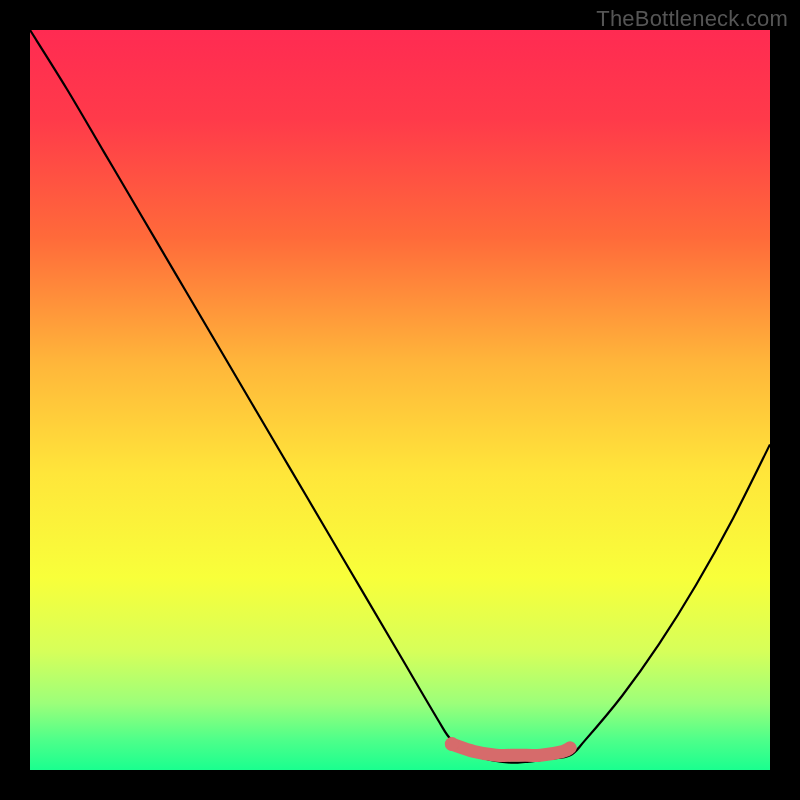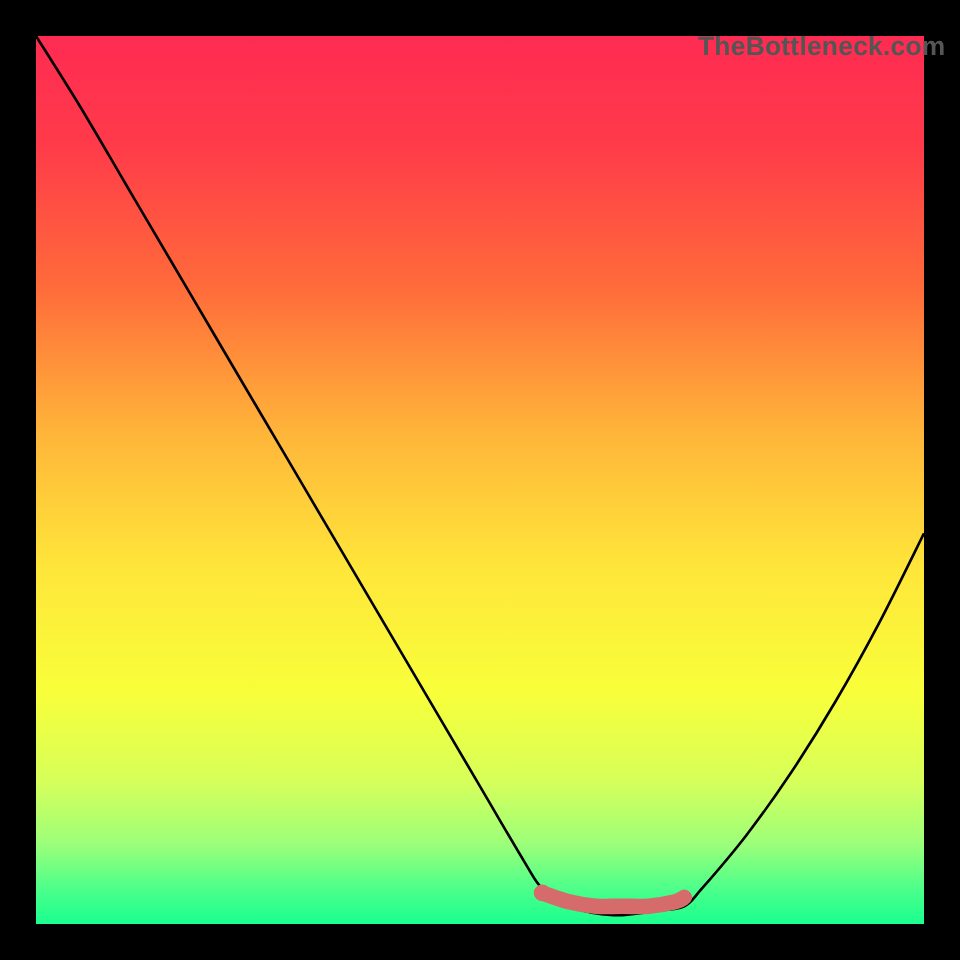--- a/index.html
+++ b/index.html
@@ -10,24 +10,23 @@
     height: 800px;
     background: #000;
   }
   .watermark {
     position: absolute;
     top: 6px;
     right: 12px;
     color: #555;
     font-family: Arial, Helvetica, sans-serif;
     font-size: 22px;
-    font-weight: 700;
+    font-weight: 400;
     letter-spacing: 0.2px;
     z-index: 10;
-    margin-top: 20px;
   }
   .plot {
     position: absolute;
     left: 30px;
     top: 30px;
     width: 740px;
     height: 740px;
   }
   svg { display: block; }
 </style>

